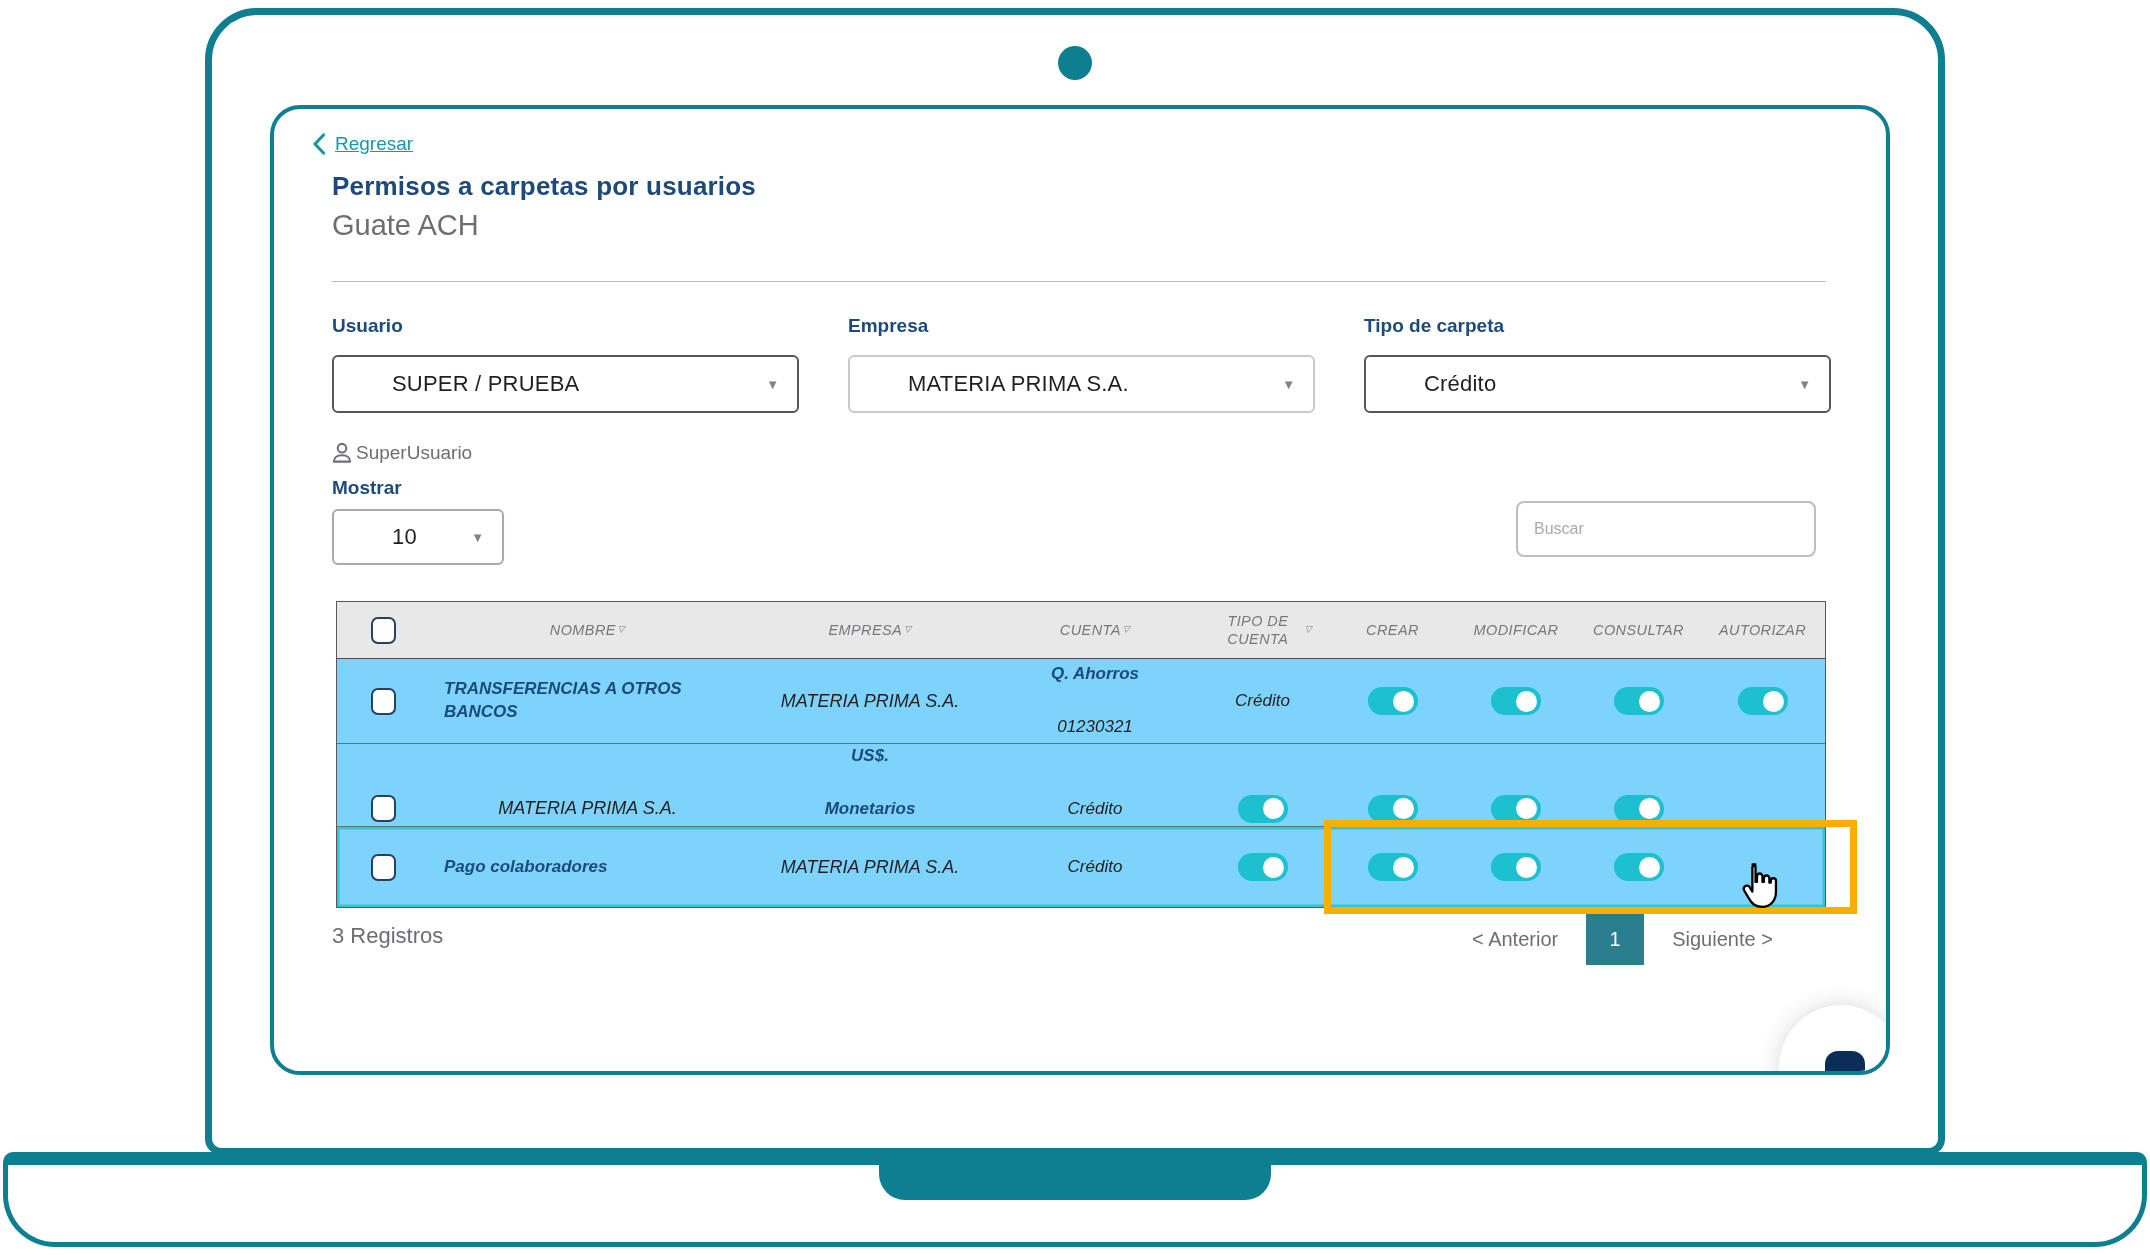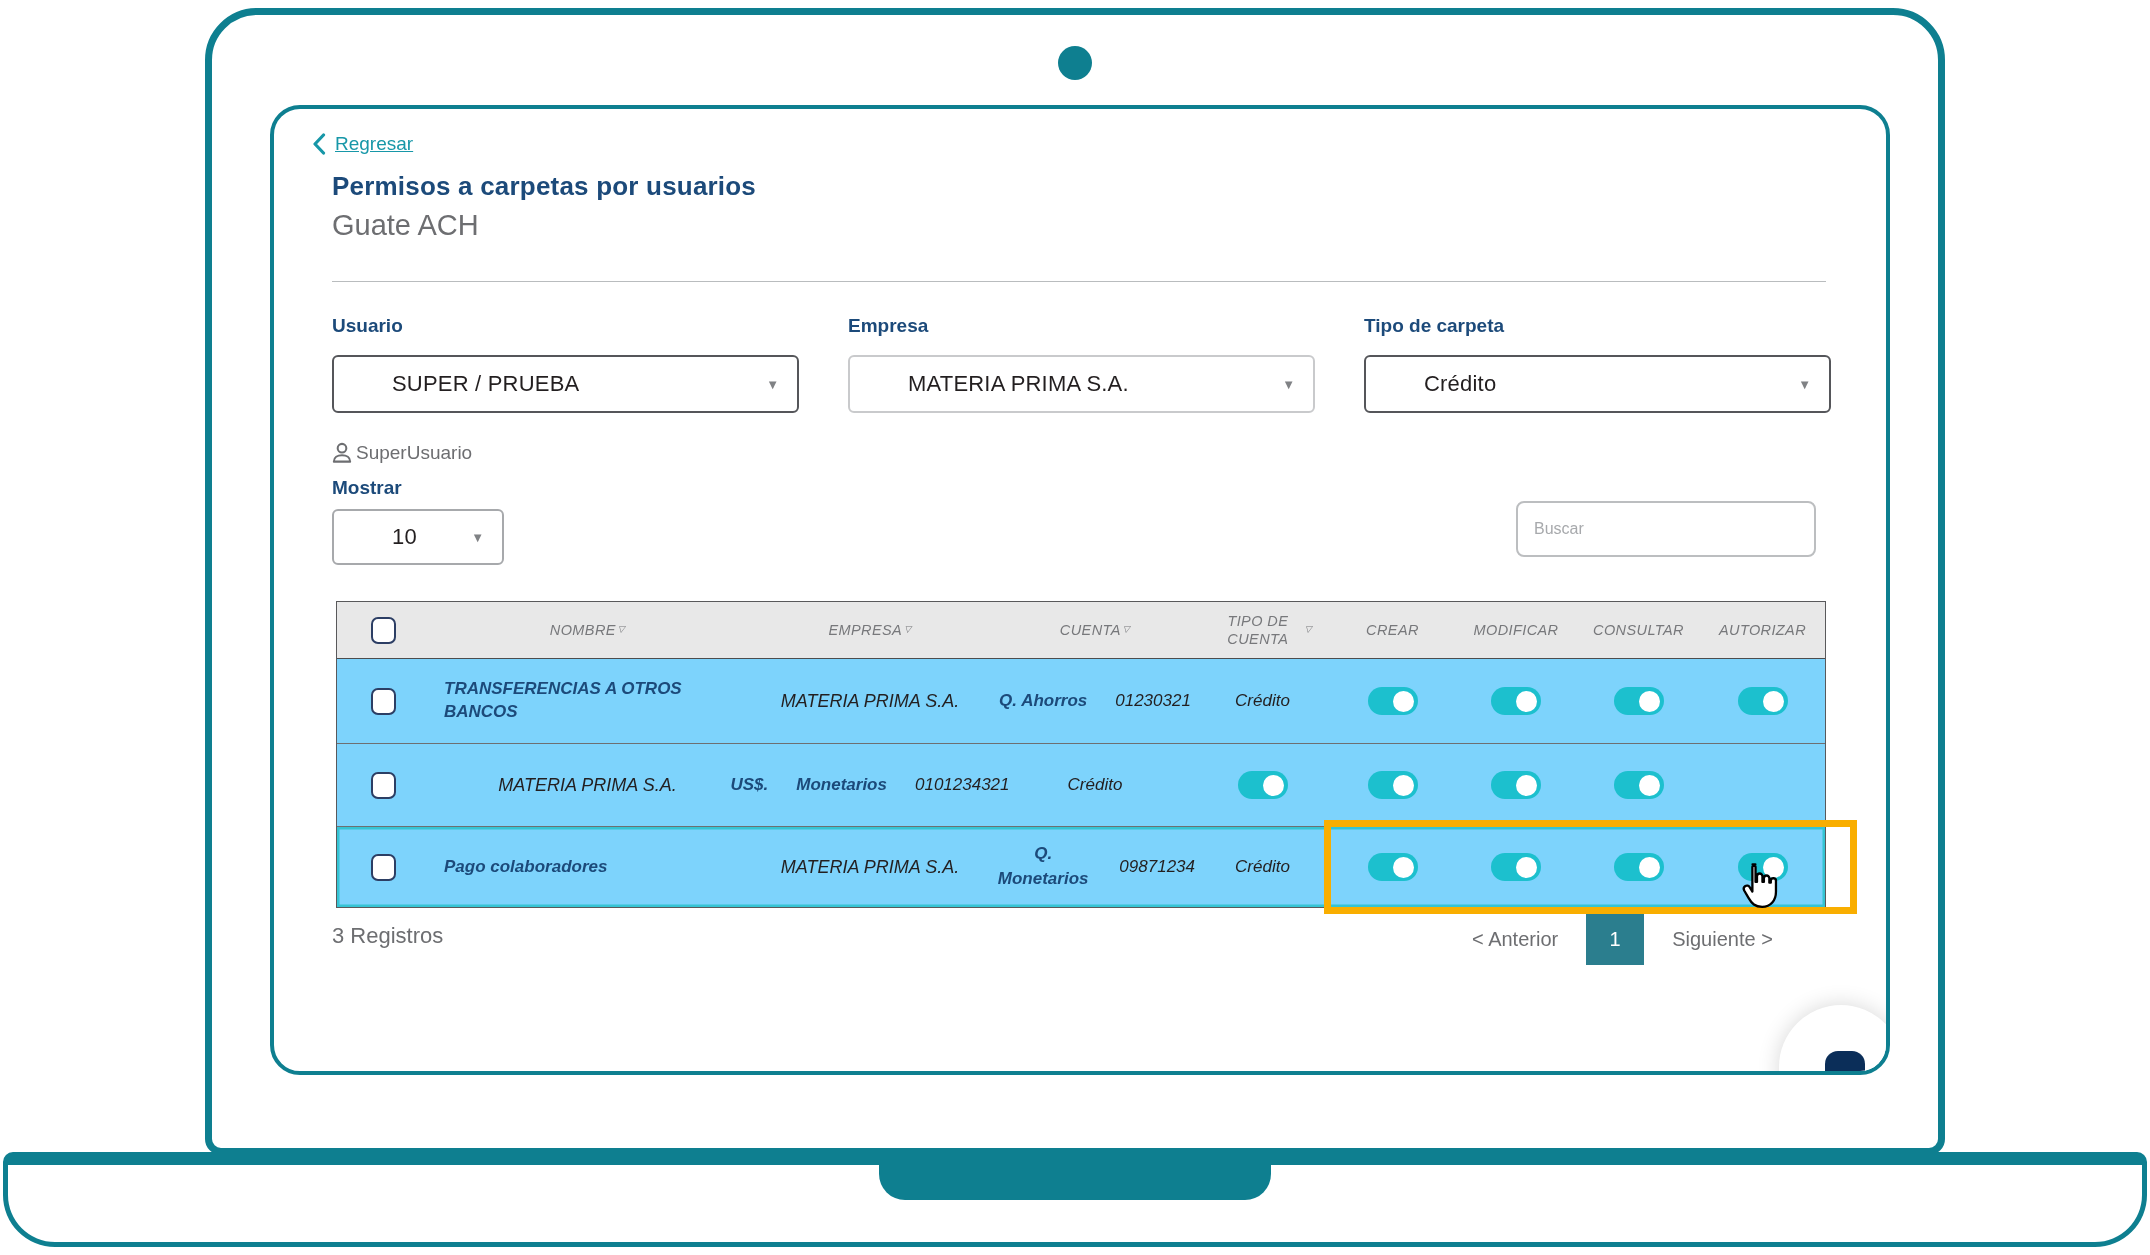--- a/index.html
+++ b/index.html
@@ -67,21 +67,21 @@
     font-size:14.5px;color:var(--hdrgray);letter-spacing:.4px;line-height:1.25;}
   .sorticon{font-size:9px;color:var(--hdrgray);margin-left:2px;}
   .tr{border-bottom:1px solid #6e6f71;background:#7dd3fc;position:relative;}
   .tr:last-child{border-bottom:none;}
   .tr.selected{box-shadow:inset 0 0 0 2.5px #35c4d3;}
   .td{display:flex;align-items:center;justify-content:center;text-align:center;}
   .td.name{justify-content:flex-start;text-align:left;padding:0 10px 0 14px;
     font-size:17px;font-weight:700;color:var(--navy);line-height:1.35;}
   .td.name.normalcase{font-weight:600;}
   .td.emp{font-size:18px;color:var(--ink);}
-  .td.cta{flex-direction:row;line-height:1.45;gap:28px;}
+  .td.cta{flex-direction:column;line-height:1.45;gap:28px;}
   .cta-n{font-size:17px;font-weight:700;color:var(--navy);display:block;}
   .cta-v{font-size:17px;color:var(--ink);display:block;}
   .td.tipo{font-size:17px;color:var(--ink);}
   .r1{height:85px;} .r2{height:83px;} .r3{height:80px;}
 
   .checkbox{width:25px;height:27px;border:2px solid #2c3e64;border-radius:7px;background:#fff;cursor:pointer;}
 
   .toggle{width:50px;height:28px;border-radius:14px;background:var(--cyan);position:relative;cursor:pointer;}
   .toggle::after{content:"";position:absolute;right:4px;top:3.5px;width:21px;height:21px;border-radius:50%;background:#fff;}
 
@@ -234,24 +234,20 @@
             <div class="toggle"></div>
           </div>
       </div>
 
       <div class="grid tr r3 selected">
         <div class="td">
             <div class="checkbox"></div>
           </div>
         <div class="td name normalcase">Pago colaboradores</div>
         <div class="td emp">MATERIA PRIMA S.A.</div>
-        <div class="td cta">
-          <span class="cta-n">Q. Monetarios</span>
-          <span class="cta-v">09871234</span>
-        </div>
         <div class="td tipo">Crédito</div>
         <div class="td">
             <div class="toggle"></div>
           </div>
         <div class="td">
             <div class="toggle"></div>
           </div>
         <div class="td">
             <div class="toggle"></div>
           </div>

